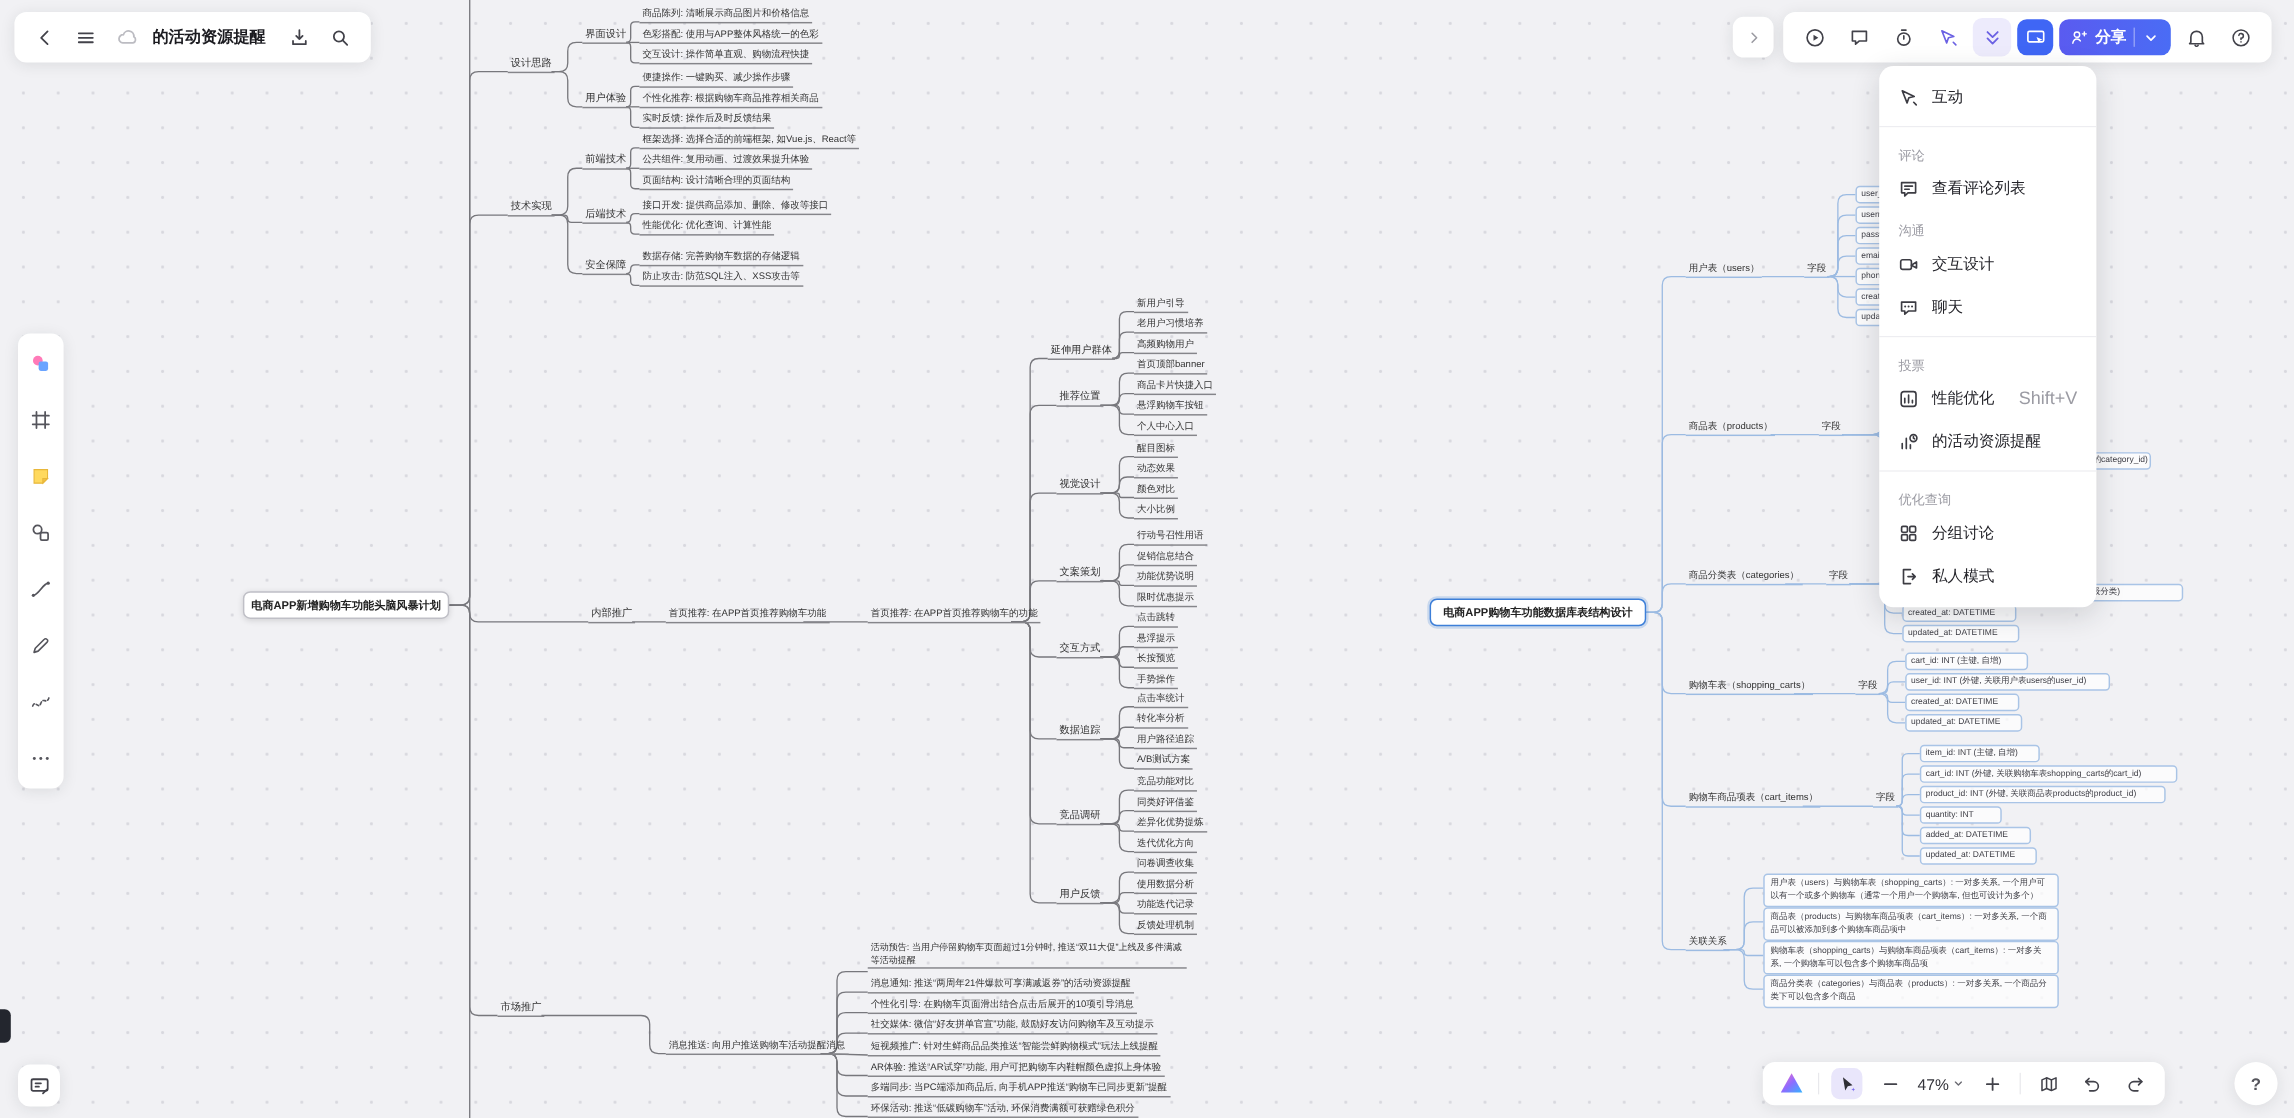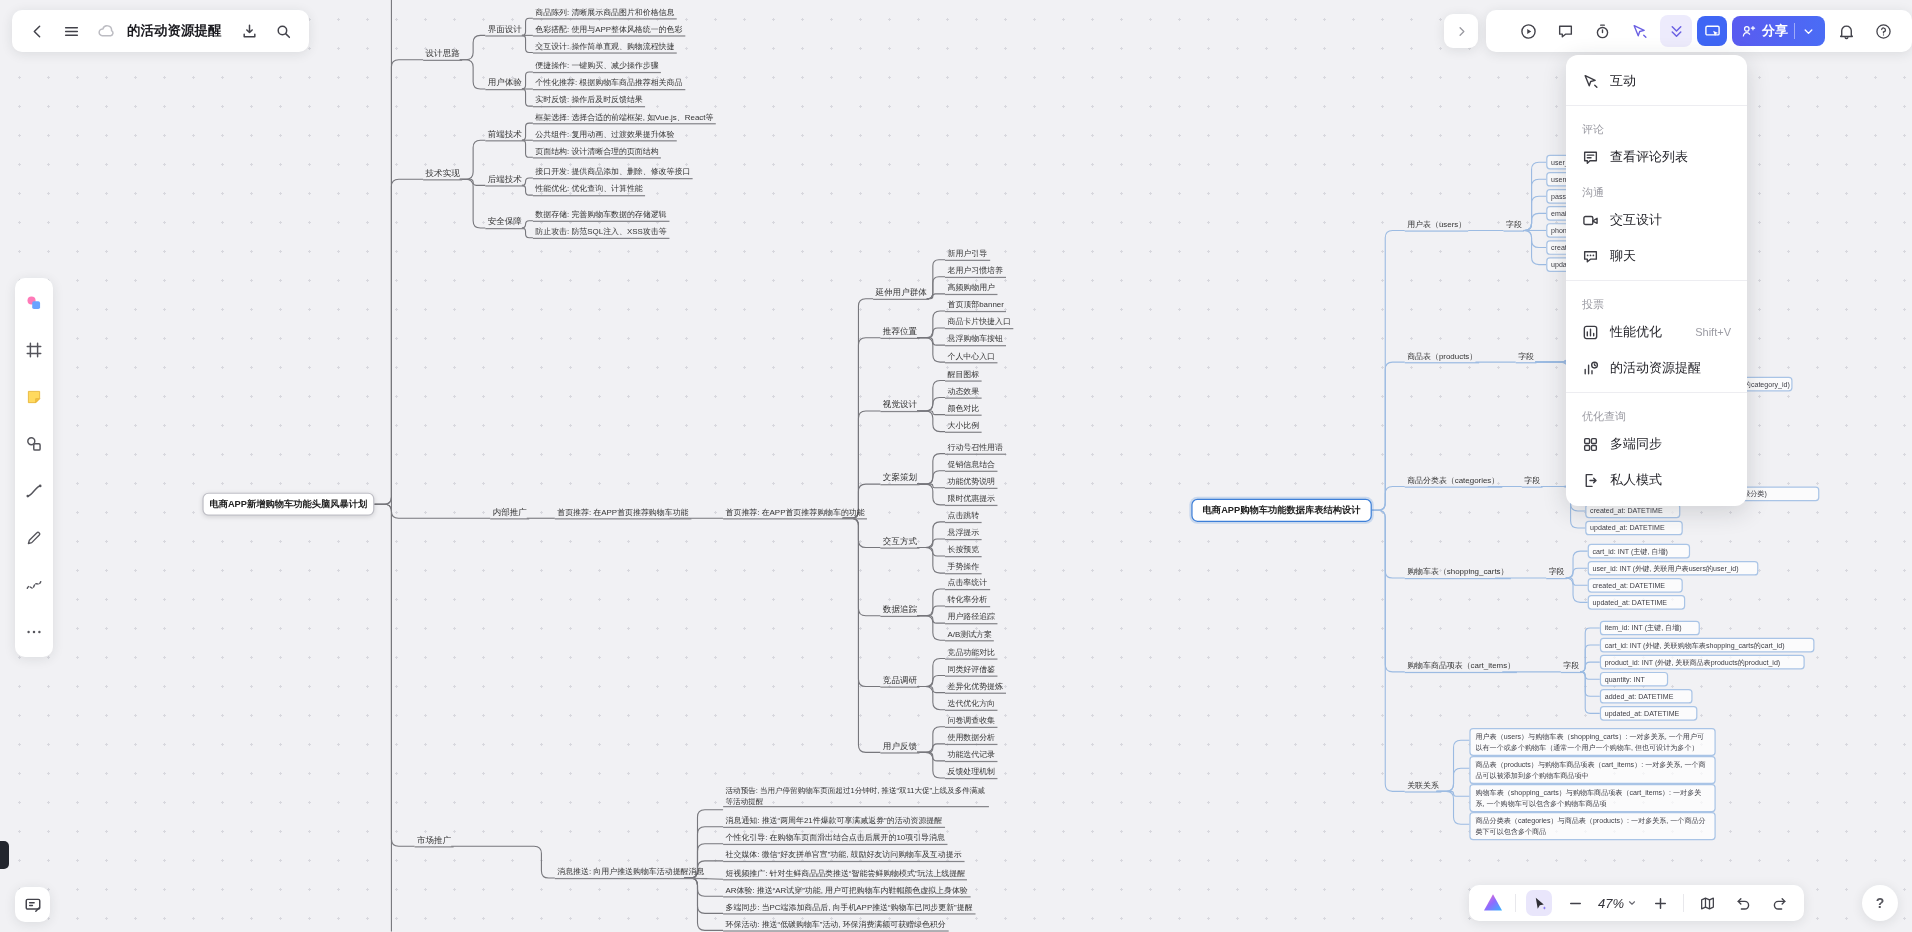--- a/index.html
+++ b/index.html
@@ -28,48 +28,48 @@
   
   .panel{position:absolute;background:#fff;border-radius:10px;box-shadow:0 2px 12px rgba(31,35,41,.10);
          display:flex;align-items:center;z-index:5;box-sizing:border-box;}
   .ibtn{width:32px;height:32px;border-radius:7px;display:flex;align-items:center;justify-content:center;
         color:#42424a;flex:0 0 auto;cursor:pointer;}
   .ibtn svg{width:17px;height:17px;display:block;}
   .tl{left:12px;top:10px;height:42px;padding:0 9px;gap:2px;}
   .title{font-size:13.5px;font-weight:700;color:#1b1b20;margin:0 10px 0 4px;white-space:nowrap;}
   .cloud{color:#bcbcc2;}
   .tr-collapse{left:1444px;top:14px;width:34px;height:34px;border-radius:9px;justify-content:center;color:#9a9aa1;}
-  .tr{left:1486px;top:10px;height:42px;padding:0 26px;gap:5px;}
+  .tr{left:1486px;top:10px;height:42px;padding:0 10px;gap:5px;}
   .purple{color:#6b61e3;}
   .lavbg{background:#edebfc;color:#6b61e3;border-radius:8px;}
   .bluesq{width:30px;height:30px;border-radius:8px;background:#3f66f5;color:#fff;display:flex;
           align-items:center;justify-content:center;flex:0 0 auto;cursor:pointer;}
   .bluesq svg{width:17px;height:17px;}
   .sharebtn{height:30px;border-radius:8px;background:linear-gradient(90deg,#5a5bf0,#4a6cf5);color:#fff;
             display:flex;align-items:center;padding:0 9px;gap:6px;font-size:13px;font-weight:600;cursor:pointer;flex:0 0 auto;}
   .sharebtn svg{width:15px;height:15px;}
   .sharediv{width:1px;height:16px;background:rgba(255,255,255,.45);}
   
   .menu{position:absolute;left:1566px;top:55px;width:181px;background:#fff;border-radius:12px;
         box-shadow:0 6px 24px rgba(31,35,41,.16);padding:8px 0;z-index:9;}
   .mi{height:36px;display:flex;align-items:center;gap:11px;padding:0 16px;font-size:13px;color:#25252b;cursor:pointer;}
   .mi svg{width:17px;height:17px;color:#3c3c43;flex:0 0 auto;}
-  .mi .sc{margin-left:auto;font-size:11px;color:#9b9ba3;}
+  .mi .sc{margin-left:auto;font-size:15px;color:#9b9ba3;}
   .mlabel{padding:10px 16px 2px;font-size:11px;color:#9b9ba3;}
   .mdiv{height:1px;background:#ededf1;margin:6px 0;}
   
   .leftbar{left:15px;top:278px;width:38px;flex-direction:column;padding:11px 0;gap:19px;}
   .leftbar .ibtn{width:28px;height:28px;}
   .leftbar .ibtn svg{width:18px;height:18px;}
   .blbtn{left:15px;top:887px;width:35px;height:35px;justify-content:center;}
   .dock{position:absolute;left:0;top:841px;width:9px;height:28px;background:#23262e;border-radius:0 5px 5px 0;z-index:5;}
   
   .brbar{left:1469px;top:885px;height:36px;padding:0 12px;gap:10px;}
   .brbar .ibtn{width:26px;height:26px;}
-  .zoom{font-size:13px;color:#33333a;display:flex;align-items:center;gap:3px;cursor:pointer;font-style:italic;}
+  .zoom{font-size:13px;color:#33333a;display:flex;align-items:center;gap:3px;cursor:pointer;}
   .zoom svg{width:10px;height:10px;color:#6a6a72;}
   .ptr-sel{background:#e9e6fb;}
   .vsep{width:1px;height:18px;background:#e8e8ec;}
   .helpfab{left:1862px;top:885px;width:36px;height:36px;border-radius:50%;justify-content:center;
            font-size:14px;font-weight:700;color:#55555c;}
   .logoic{width:24px;height:24px;flex:0 0 auto;}
 </style>
 </head>
 <body>
 
@@ -466,21 +466,21 @@
   </div>
   <div class="mdiv"></div>
   <div class="mlabel">优化查询</div>
   <div class="mi">
     <svg viewBox="0 0 16 16" fill="none" stroke="currentColor" stroke-width="1.3">
         <rect x="2.5" y="2.5" width="4.6" height="4.6" rx="1"></rect>
         <rect x="8.9" y="2.5" width="4.6" height="4.6" rx="1"></rect>
         <rect x="2.5" y="8.9" width="4.6" height="4.6" rx="1"></rect>
         <rect x="8.9" y="8.9" width="4.6" height="4.6" rx="1"></rect>
       </svg>
-    <span>多端同步</span>
+    <span>分组讨论</span>
   </div>
   <div class="mi">
     <svg viewBox="0 0 16 16" fill="none" stroke="currentColor" stroke-width="1.3" stroke-linecap="round" stroke-linejoin="round">
         <path d="M9.5 2.5H4v11h5.5"></path>
         <path d="M13 8H7.5M11 5.8L13.2 8 11 10.2"></path>
       </svg>
     <span>私人模式</span>
   </div>
 </div>
 

